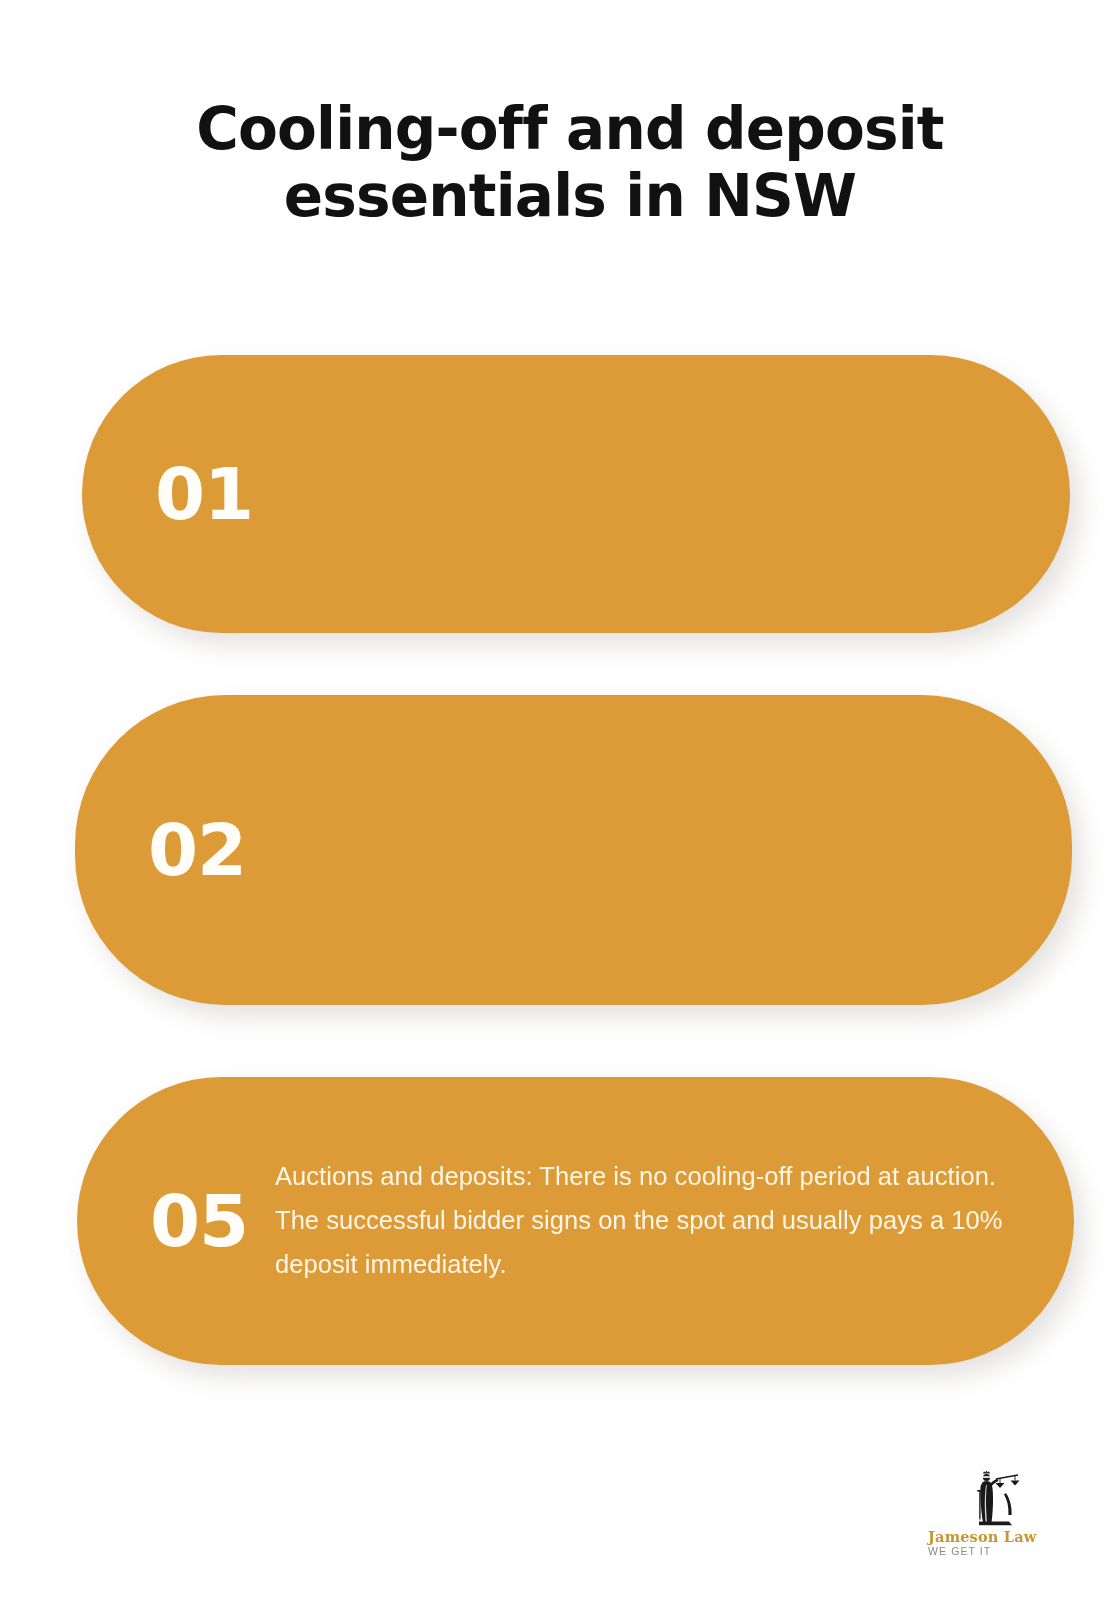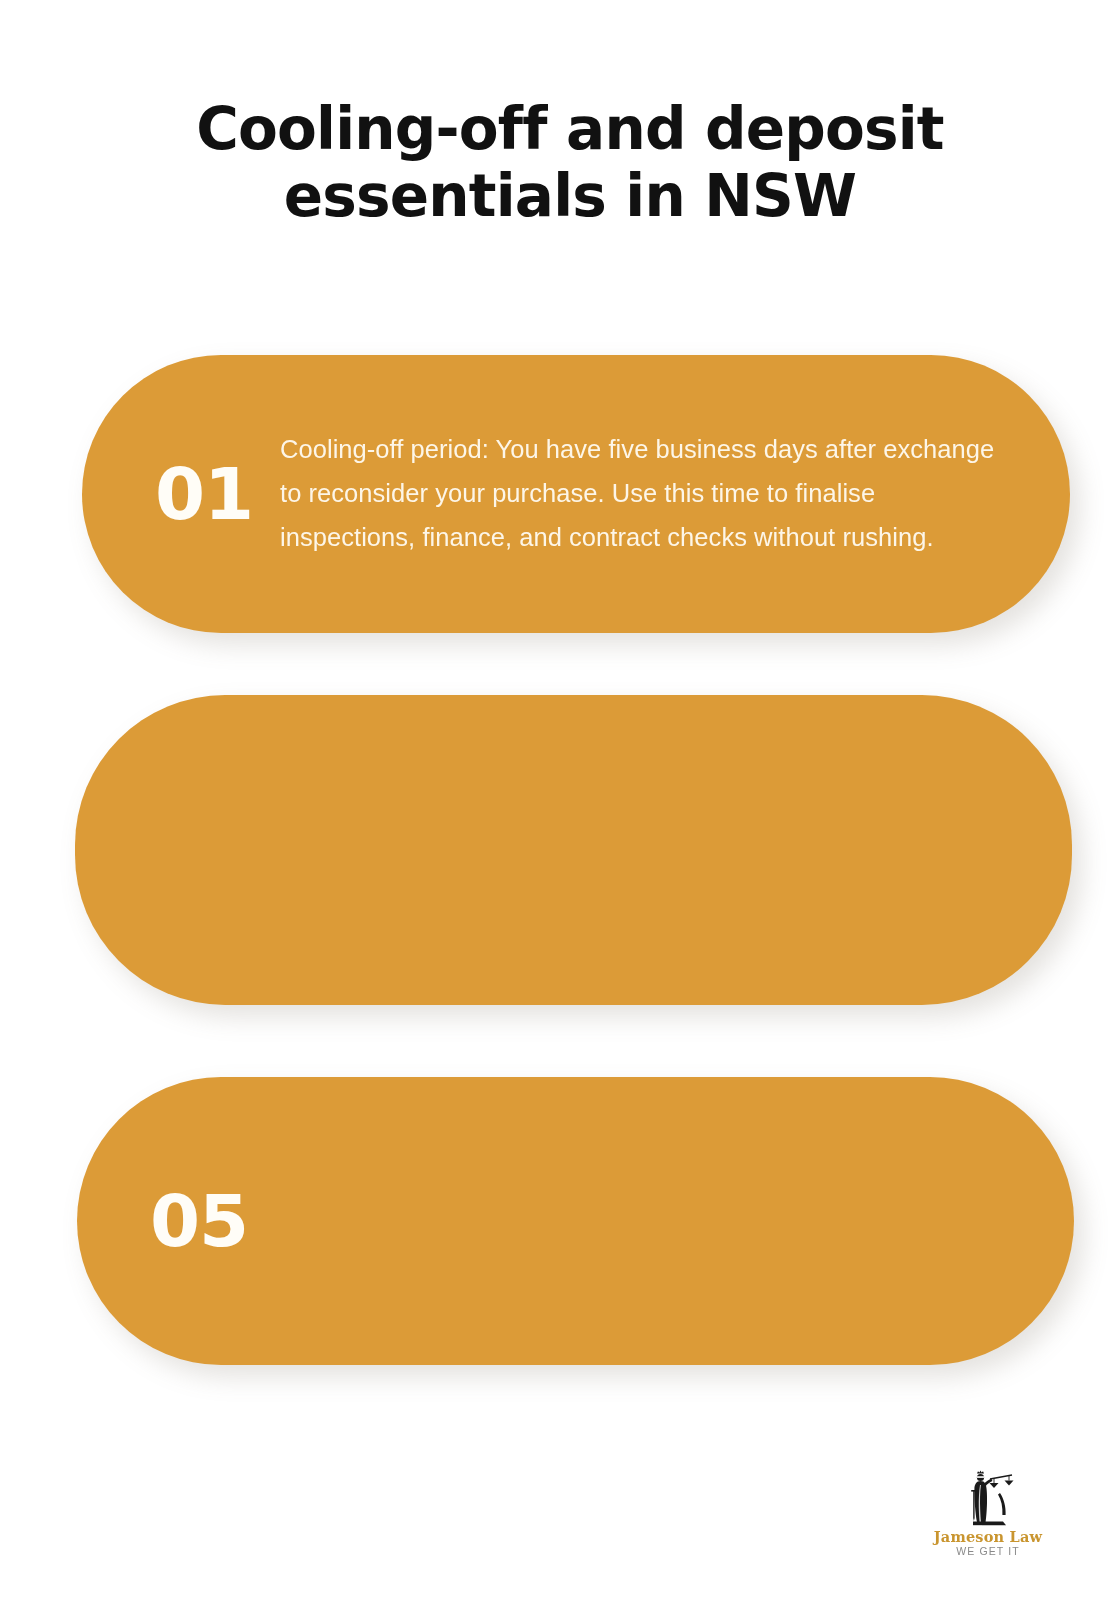--- a/index.html
+++ b/index.html
@@ -99,24 +99,24 @@
     font-size: 25.5px;
     line-height: 1.72;
     color: #fdf6e8;
     font-weight: 400;
     letter-spacing: 0.05px;
   }
 
   
   .logo {
     position: absolute;
-    right: 66px;
+    right: 60px;
     bottom: 62px;
     width: 132px;
-    text-align: center;
+    text-align: left;
   }
   .logo-mark {
     display: block;
     margin: 0 auto 2px auto;
     width: 64px;
     height: 62px;
   }
   .logo-name {
     display: block;
     font-family: "DejaVu Serif", "Liberation Serif", serif;
@@ -144,28 +144,29 @@
 
   <div class="title-block">
     <h1 class="title">Cooling-off and deposit
 essentials in NSW</h1>
   </div>
 
   <div class="cards">
 
     <div class="card card-1">
       <div class="card-number">01</div>
-      <div class="card-text">Cooling-off period: You have five business days after exchange to reconsider your purchase. Use this time to finalise inspections, finance, and contract checks without rushing.</div>
     </div>
 
     <div class="card card-2">
+      <div class="card-number">02</div>
     </div>
 
     <div class="card card-3">
       <div class="card-number">05</div>
+      <div class="card-text">Auctions and deposits: There is no cooling-off period at auction. The successful bidder signs on the spot and usually pays a 10% deposit immediately.</div>
     </div>
 
   </div>
 
   <div class="logo">
     <svg class="logo-mark" viewBox="0 0 64 62" aria-hidden="true">
 
       <path d="M34 14 L56 10" stroke="#1a1a1a" stroke-width="1.5" fill="none"></path>
 
       <path d="M38 13.3 L38 18" stroke="#1a1a1a" stroke-width="0.9" fill="none"></path>

